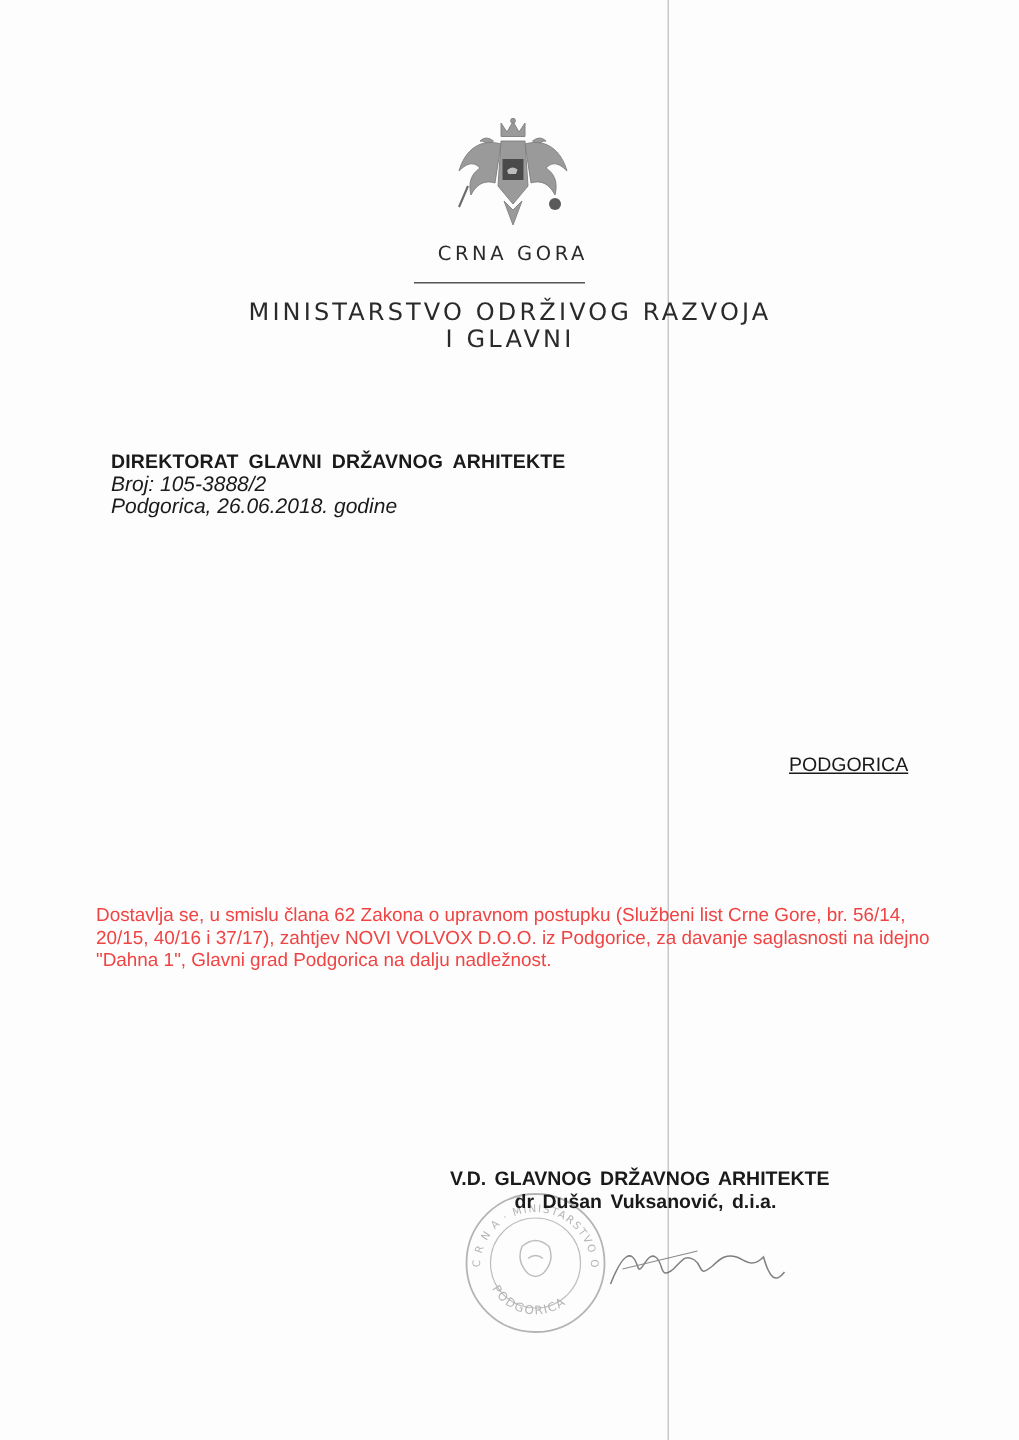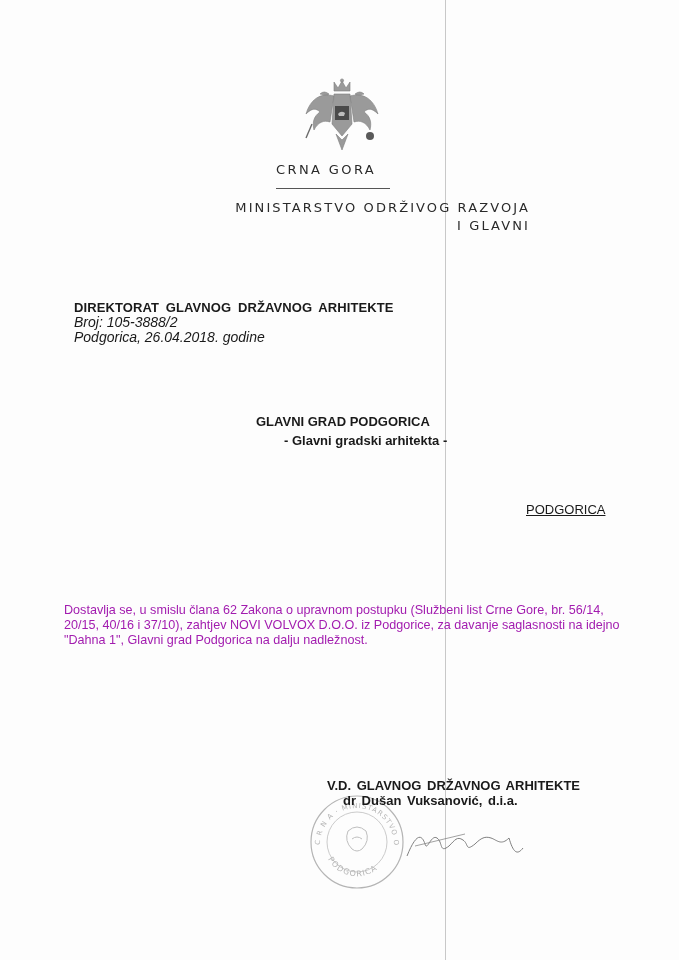--- a/index.html
+++ b/index.html
@@ -34,42 +34,42 @@
       left: 298px;
       top: 78px;
       width: 88px;
       height: 78px;
     }
     .country {
       position: absolute;
       left: 276px;
       top: 162px;
       width: 116px;
-      text-align: left;
+      text-align: right;
       font-family: "DejaVu Sans", sans-serif;
       font-size: 13px;
       letter-spacing: 2.4px;
       color: #2a2a2a;
     }
     .country-rule {
       position: absolute;
       left: 276px;
       top: 188px;
       width: 114px;
       height: 1px;
       background: #555;
     }
     .ministry {
       position: absolute;
       left: 150px;
       top: 199px;
       width: 380px;
-      text-align: right;
+      text-align: center;
       font-family: "DejaVu Sans", sans-serif;
-      font-size: 13px;
+      font-size: 16px;
       letter-spacing: 2.1px;
       line-height: 18px;
       color: #2a2a2a;
     }
     .directorate {
       position: absolute;
       left: 74px;
       top: 300px;
       font-size: 13px;
       line-height: 15px;
@@ -101,32 +101,31 @@
       font-size: 13px;
       text-decoration: underline;
     }
     .body-text {
       position: absolute;
       left: 64px;
       top: 603px;
       width: 560px;
       font-size: 12.6px;
       line-height: 15px;
-      color: #a21caf;
+      color: #ef4444;
     }
     .signature-block {
       position: absolute;
       left: 300px;
       top: 778px;
       font-size: 13px;
     }
     .signature-block .sig-title {
       font-weight: bold;
       word-spacing: 2px;
-      margin-left: 27px;
     }
     .signature-block .sig-name {
       font-weight: bold;
       margin-top: 0;
       padding-left: 43px;
       word-spacing: 2px;
     }
     .stamp {
       position: absolute;
       left: 308px;
@@ -178,35 +177,31 @@
 
   <div class="country">CRNA GORA</div>
   <div class="country-rule"></div>
 
   <div class="ministry">
     <div>MINISTARSTVO ODRŽIVOG RAZVOJA</div>
     <div>I GLAVNI</div>
   </div>
 
   <div class="directorate">
-    <div class="title">DIREKTORAT GLAVNOG DRŽAVNOG ARHITEKTE</div>
+    <div class="title">DIREKTORAT GLAVNI DRŽAVNOG ARHITEKTE</div>
     <div class="meta">Broj: 105-3888/2</div>
-    <div class="meta">Podgorica, 26.04.2018. godine</div>
-  </div>
-
-  <div class="recipient">
-    <div>GLAVNI GRAD PODGORICA</div>
-    <div class="sub">- Glavni gradski arhitekta -</div>
-  </div>
+    <div class="meta">Podgorica, 26.06.2018. godine</div>
+  </div>
+
 
   <div class="city">PODGORICA</div>
 
   <div class="body-text">
     <div>Dostavlja se, u smislu člana 62 Zakona o upravnom postupku (Službeni list Crne Gore, br. 56/14,</div>
-    <div>20/15, 40/16 i 37/10), zahtjev NOVI VOLVOX D.O.O. iz Podgorice, za davanje saglasnosti na idejno</div>
+    <div>20/15, 40/16 i 37/17), zahtjev NOVI VOLVOX D.O.O. iz Podgorice, za davanje saglasnosti na idejno</div>
     <div>"Dahna 1", Glavni grad Podgorica na dalju nadležnost.</div>
   </div>
 
   <svg class="stamp" viewBox="0 0 98 98">
     <defs>
       <path id="stampArc" d="M 12 52 A 37 37 0 1 1 86 52"></path>
       <path id="stampArcBottom" d="M 20 66 A 33 33 0 0 0 78 66"></path>
     </defs>
     <circle cx="49" cy="49" r="46" fill="none" stroke="#7a7a7a" stroke-width="1.2"></circle>
     <circle cx="49" cy="49" r="30" fill="none" stroke="#8a8a8a" stroke-width="0.8"></circle>

